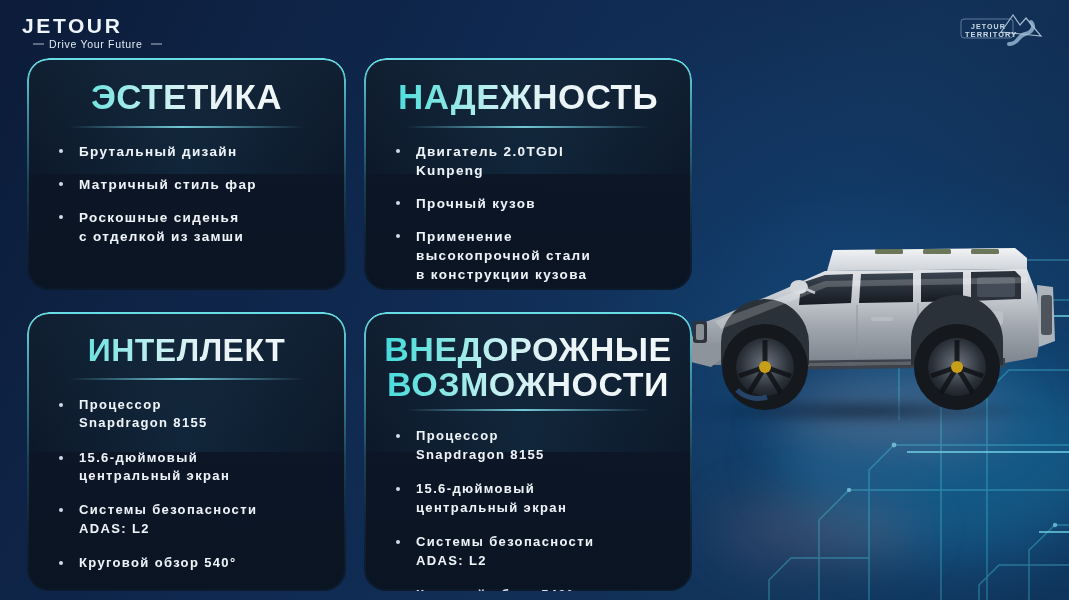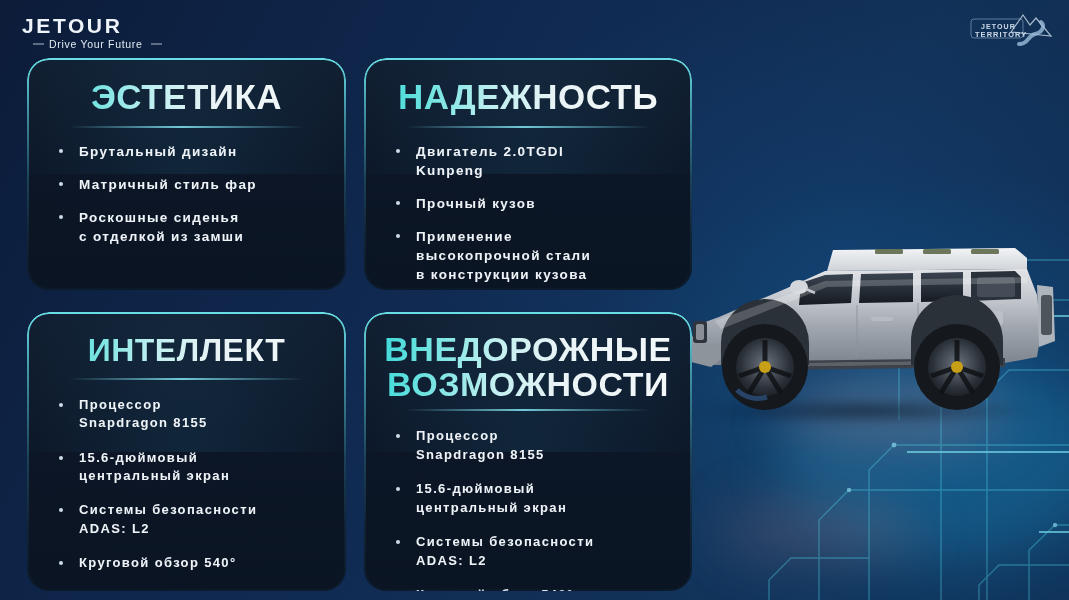--- a/index.html
+++ b/index.html
@@ -43,21 +43,21 @@
   .blob-c { width:330px; height:200px; right:-40px; bottom:40px; background:rgba(25,140,190,0.30); }
 
   
   .brand {
     position:absolute; left:20px; top:10px;
     width:160px; height:44px;
   }
   .brand svg { display:block; }
 
   .territory-badge {
-    position:absolute; right:10px; top:6px;
+    position:absolute; right:20px; top:6px;
     width:92px; height:44px;
     opacity:0.92;
   }
   .territory-badge svg { display:block; }
 
   
   .cards {
     position:absolute;
     left:27px; top:58px;
     width:665px; height:533px;

